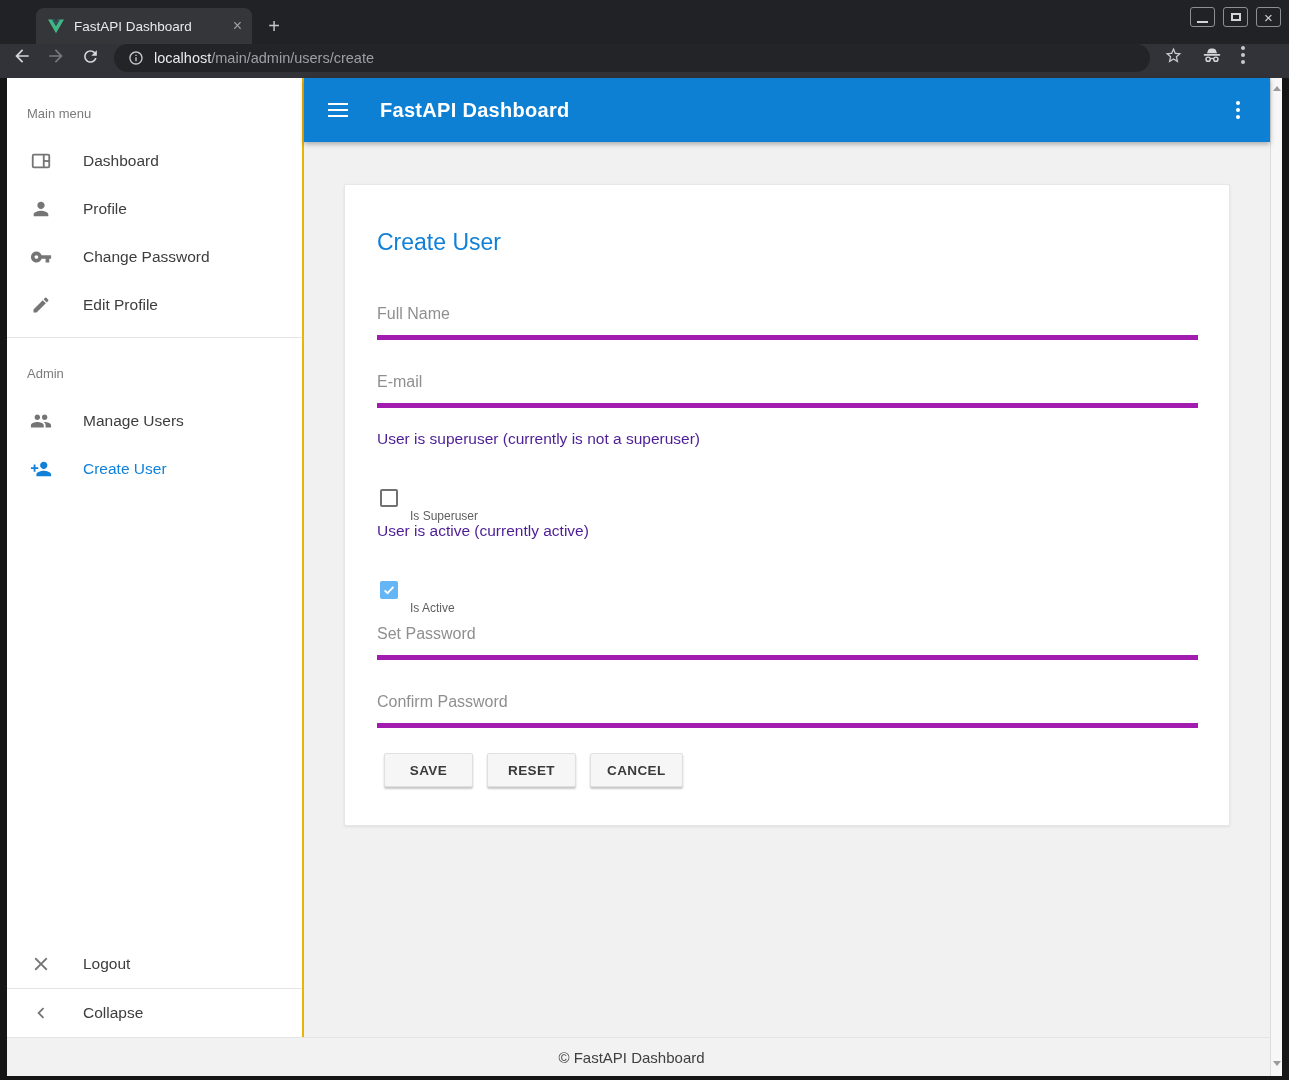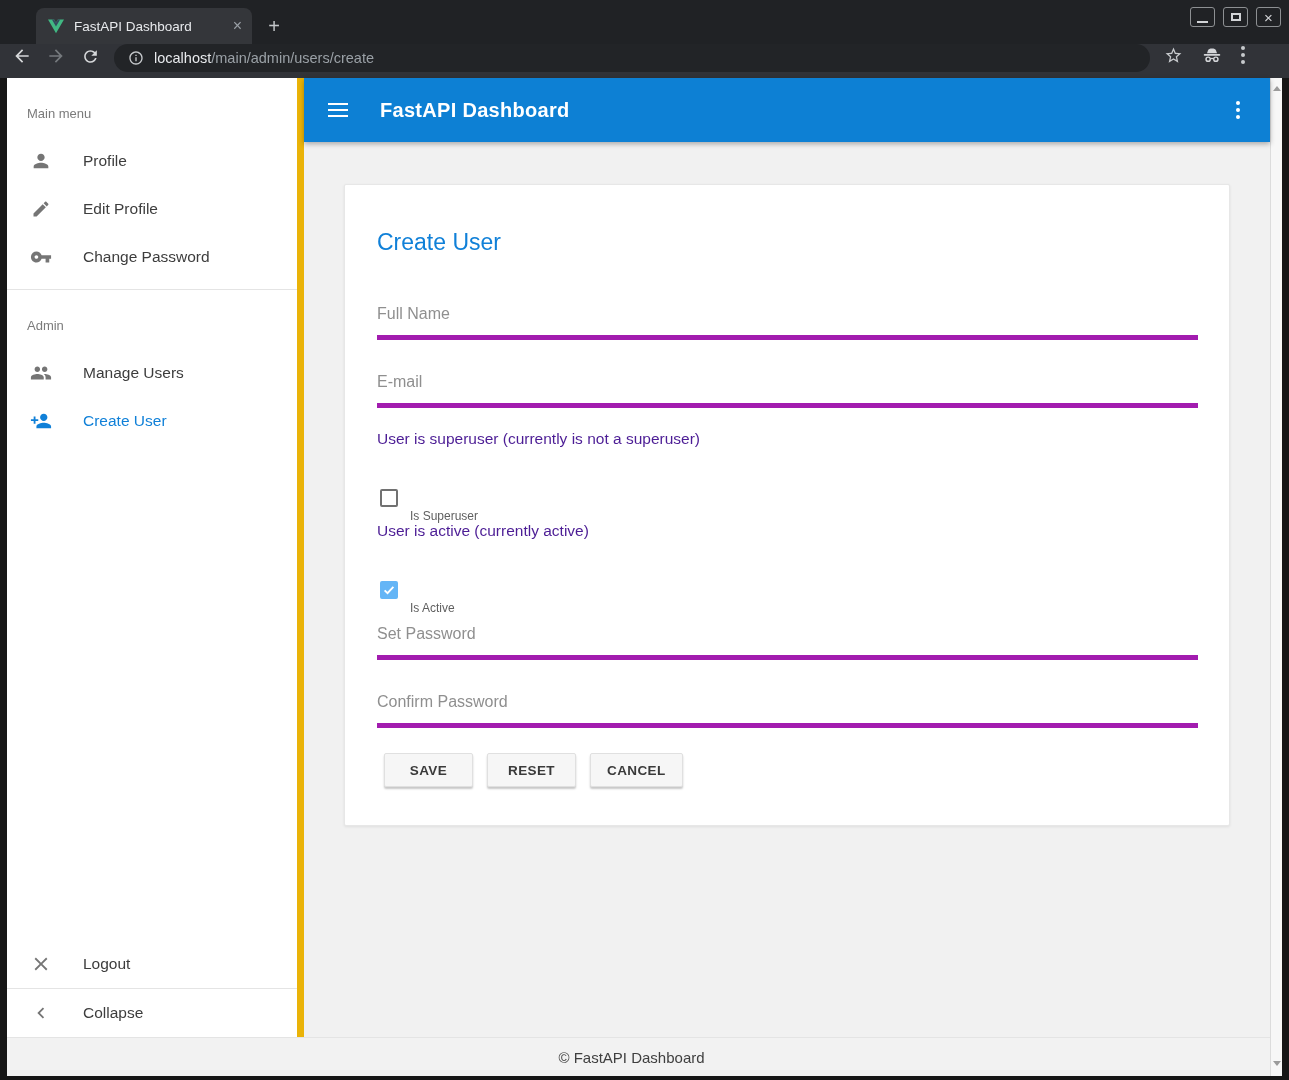--- a/index.html
+++ b/index.html
@@ -31,21 +31,21 @@
   .url-text{ font-size:14.5px; margin-left:10px; white-space:nowrap; }
   .url-host{ color:#e8eaed; }
   .url-path{ color:#9aa0a6; }
   .tb-right{ display:flex; align-items:center; gap:18px; margin-right:14px; }
 
   
   .browser-body{ position:absolute; left:7px; top:78px; width:1275px; height:998px; background:#ffffff; }
 
   
   .sidebar{ position:absolute; left:0; top:0; width:297px; height:959px; background:#fff;
-            border-right:7px solid #eab308; display:flex; flex-direction:column; }
+            border-right:2px solid #eab308; display:flex; flex-direction:column; }
   .section-label{ font-size:13px; color:#7b7b7b; margin:28px 0 14px 20px; height:17px; }
   .section-label.admin{ }
   .side-row{ height:48px; display:flex; align-items:center; padding-left:22px; cursor:pointer; }
   .side-icon{ width:24px; height:24px; color:#757575; display:flex; align-items:center; justify-content:center; }
   .side-label{ margin-left:30px; font-size:15.5px; color:#3d3d3d; }
   .side-row.active .side-icon{ color:var(--accent); }
   .side-row.active .side-label{ color:var(--accent); }
   .divider{ border-top:1px solid #e4e4e4; margin-top:8px; }
   .divider.plain{ margin-top:0; }
   .spacer{ flex:1; }
@@ -167,46 +167,56 @@
           <i></i>
         </span>
     </div>
   </div>
 
   <div class="browser-body">
 
     <div class="sidebar">
       <div class="section-label">Main menu</div>
 
+      <div class="side-row">
+        <span class="side-icon">
+          <svg width="22" height="22" viewBox="0 0 24 24" fill="none" stroke="currentColor" stroke-width="2">
+              <rect x="3" y="5" width="18" height="14" rx="1.2"></rect>
+              <line x1="15" y1="5" x2="15" y2="19"></line>
+              <line x1="15" y1="12" x2="21" y2="12"></line>
+            </svg>
+        </span>
+        <span class="side-label">Dashboard</span>
+      </div>
 
       <div class="side-row">
         <span class="side-icon">
           <svg width="22" height="22" viewBox="0 0 24 24" fill="currentColor">
               <path d="M12 12c2.21 0 4-1.79 4-4s-1.79-4-4-4-4 1.79-4 4 1.79 4 4 4zm0 2c-2.67 0-8 1.34-8 4v2h16v-2c0-2.66-5.33-4-8-4z"></path>
             </svg>
         </span>
         <span class="side-label">Profile</span>
+      </div>
+
+      <div class="side-row">
+        <span class="side-icon">
+          <svg width="22" height="22" viewBox="0 0 24 24" fill="currentColor">
+              <path d="M12.65 10C11.83 7.67 9.61 6 7 6c-3.31 0-6 2.69-6 6s2.69 6 6 6c2.61 0 4.83-1.67 5.65-4H17v4h4v-4h2v-4H12.65zM7 14c-1.1 0-2-.9-2-2s.9-2 2-2 2 .9 2 2-.9 2-2 2z"></path>
+            </svg>
+        </span>
+        <span class="side-label">Change Password</span>
       </div>
 
       <div class="side-row">
         <span class="side-icon">
           <svg width="20" height="20" viewBox="0 0 24 24" fill="currentColor">
               <path d="M3 17.25V21h3.75L17.81 9.94l-3.75-3.75L3 17.25zM20.71 7.04c.39-.39.39-1.02 0-1.41l-2.34-2.34c-.39-.39-1.02-.39-1.41 0l-1.83 1.83 3.75 3.75 1.83-1.83z"></path>
             </svg>
         </span>
         <span class="side-label">Edit Profile</span>
-      </div>
-
-      <div class="side-row">
-        <span class="side-icon">
-          <svg width="22" height="22" viewBox="0 0 24 24" fill="currentColor">
-              <path d="M12.65 10C11.83 7.67 9.61 6 7 6c-3.31 0-6 2.69-6 6s2.69 6 6 6c2.61 0 4.83-1.67 5.65-4H17v4h4v-4h2v-4H12.65zM7 14c-1.1 0-2-.9-2-2s.9-2 2-2 2 .9 2 2-.9 2-2 2z"></path>
-            </svg>
-        </span>
-        <span class="side-label">Change Password</span>
       </div>
 
       <div class="divider"></div>
       <div class="section-label admin">Admin</div>
 
       <div class="side-row">
         <span class="side-icon">
           <svg width="22" height="22" viewBox="0 0 24 24" fill="currentColor">
               <path d="M16 11c1.66 0 2.99-1.34 2.99-3S17.66 5 16 5c-1.66 0-3 1.34-3 3s1.34 3 3 3zm-8 0c1.66 0 2.99-1.34 2.99-3S9.66 5 8 5C6.34 5 5 6.34 5 8s1.34 3 3 3zm0 2c-2.33 0-7 1.17-7 3.5V19h14v-2.5c0-2.33-4.67-3.5-7-3.5zm8 0c-.29 0-.62.02-.97.05 1.16.84 1.97 1.97 1.97 3.45V19h6v-2.5c0-2.33-4.67-3.5-7-3.5z"></path>
             </svg>

